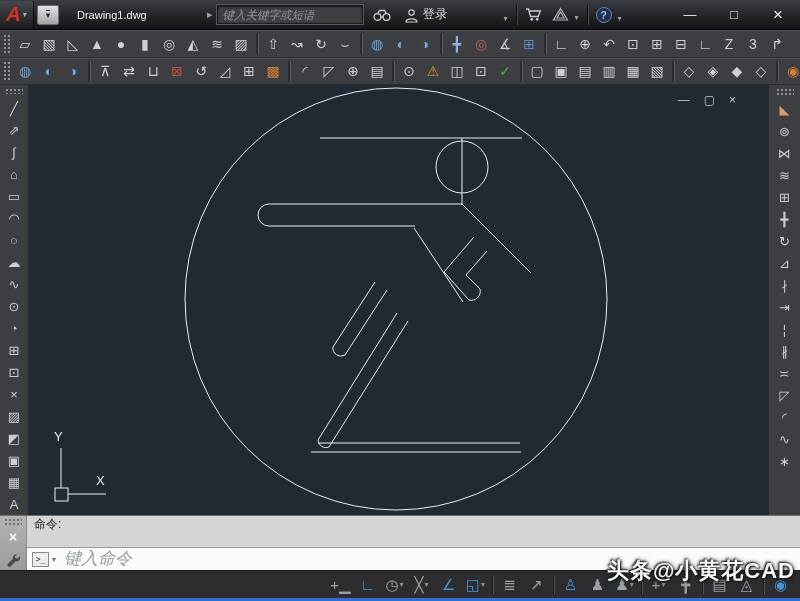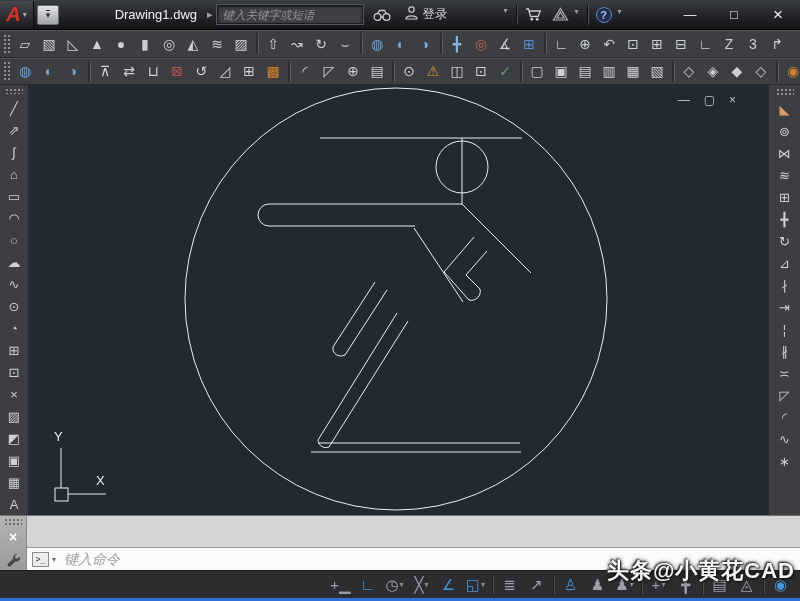--- a/index.html
+++ b/index.html
@@ -14,27 +14,27 @@
     border-bottom:1px solid #000; color:#d9dbde; }
   .logo { width:34px; height:28px; display:flex; align-items:center; justify-content:center;
     background:linear-gradient(#45484e,#1a1b1e); border-right:1px solid #0a0a0a; }
   .logo .a { font-size:20px; font-weight:bold; font-style:italic;
     color:#c8372c; text-shadow:0 0 2px #6b1410; }
   .logo .dd { font-size:8px; color:#aeb2b8; margin-left:2px; }
   .qat-btn { width:22px; height:20px; margin-left:3px; border-radius:2px;
     background:linear-gradient(#e3e4e6,#9fa3a8); border:1px solid #6a6d72;
     display:flex; align-items:center; justify-content:center; }
   .qat-btn span { font-size:9px; color:#2c2e31; border-top:1px solid #2c2e31; line-height:9px; }
-  .doc-title { width:120px; text-align:right; font-size:13px; color:#f0f1f3; margin-left:18px; }
+  .doc-title { width:120px; text-align:left; font-size:11px; color:#f0f1f3; margin-left:18px; }
   .collapse { font-size:11px; color:#9aa0a6; margin:0 4px 0 10px; }
   .search { width:146px; height:19px; background:#3e3f42; border:1px solid #1b1c1e;
     box-shadow:inset 0 1px 2px #17181a, 0 0 0 1px #55585c;
     color:#a9adb2; font-style:italic; font-size:11.5px; padding:0 5px; outline:none; }
   .search::placeholder { color:#909499; font-style:italic; }
-  .tb-ico { display:flex; align-items:flex-start; margin-left:10px; }
+  .tb-ico { display:flex; align-items:flex-end; margin-left:10px; }
   .signin-label { font-size:12.5px; color:#dadce0; margin-left:5px; }
   .dd-sm { font-size:8px; color:#9ba0a6; margin-left:6px; }
   .tb-sep { width:1px; height:20px; background:#0c0c0e; box-shadow:1px 0 0 #4b4e53; margin:0 8px; }
   .help-circle { width:16px; height:16px; border-radius:50%; background:#20304a;
     border:1px solid #5f86bd; color:#9cc0ef; font-size:11px; font-weight:bold;
     display:flex; align-items:center; justify-content:center; }
   .win-controls { margin-left:auto; display:flex; align-items:center; height:100%; }
   .win-btn { width:44px; height:100%; display:flex; align-items:center; justify-content:center;
     color:#eceff2; font-size:13px; }
   .win-btn.close { font-size:17px; }
@@ -81,21 +81,21 @@
   .cmd-right { flex:1 1 auto; display:flex; flex-direction:column; }
   .cmd-hist { flex:0 0 31px; background:#d6d6d6; padding:1px 0 0 7px;
     font-size:12px; color:#1c1c1c; line-height:15px; }
   .cmd-input-row { flex:1 1 auto; background:#fbfbfb; border-top:1px solid #9a9a9a;
     display:flex; align-items:center; padding-left:5px; }
   .prompt-box { width:17px; height:15px; background:#ededed; border:1px solid #8b8b8b;
     color:#3a3a3a; font-family:"DejaVu Sans Mono","Liberation Mono",monospace; font-size:8px;
     display:flex; align-items:center; justify-content:center; }
   .prompt-dd { font-size:8px; color:#6e6e6e; margin:0 8px 0 3px; }
   .cmd-input { flex:1; border:none; outline:none; background:transparent;
-    font-size:14px; color:#7f1d1d; }
+    font-size:17px; color:#7f1d1d; }
   .cmd-input::placeholder { color:#9aa0a0; font-style:italic; }
 
   
   .statusbar { height:28px; flex:0 0 28px; background:#2d2d2f; border-top:1px solid #1a1a1c;
     display:flex; align-items:center; justify-content:flex-end; padding-right:6px; }
   .statusbar .tb-item { width:27px; height:24px; flex:0 0 auto; min-width:27px; }
   .statusbar .tb-item .glyph { font-size:15px; color:#9aa0a8; }
   .statusbar .tb-item.active .glyph { color:#4596d8; }
   .statusbar .tb-item .dd { font-size:8px; color:#8b9097; margin-left:1px; }
   .statusbar .sep { width:1px; height:18px; background:#1c1c1e; box-shadow:1px 0 0 #4d4f53;
@@ -524,20 +524,21 @@
   <div class="cmd">
     <div class="cmd-gutter">
       <div class="grip-h"></div>
       <span class="cmd-x">×</span>
       <svg class="cmd-wrench" width="14" height="14" viewBox="0 0 14 14">
         <path d="M10.5 1.5 a3.3 3.3 0 0 0 -3.1 4.4 L2.2 11.1 a1.5 1.5 0 0 0 2.1 2.1 L9.5 8 a3.3 3.3 0 0 0 4.2 -4.2 L11.4 6.1 L8.9 5.5 L8.3 3 Z" fill="#4a4a4a" stroke="#333" stroke-width="0.5"></path>
       </svg>
     </div>
     <div class="cmd-right">
       <div class="cmd-hist">
+        <div>命令:</div>
       </div>
       <div class="cmd-input-row">
         <span class="prompt-box">&gt;_</span>
         <span class="prompt-dd">▾</span>
         <input class="cmd-input" placeholder="键入命令" style="">
       </div>
     </div>
   </div>
 
   <div class="statusbar">

